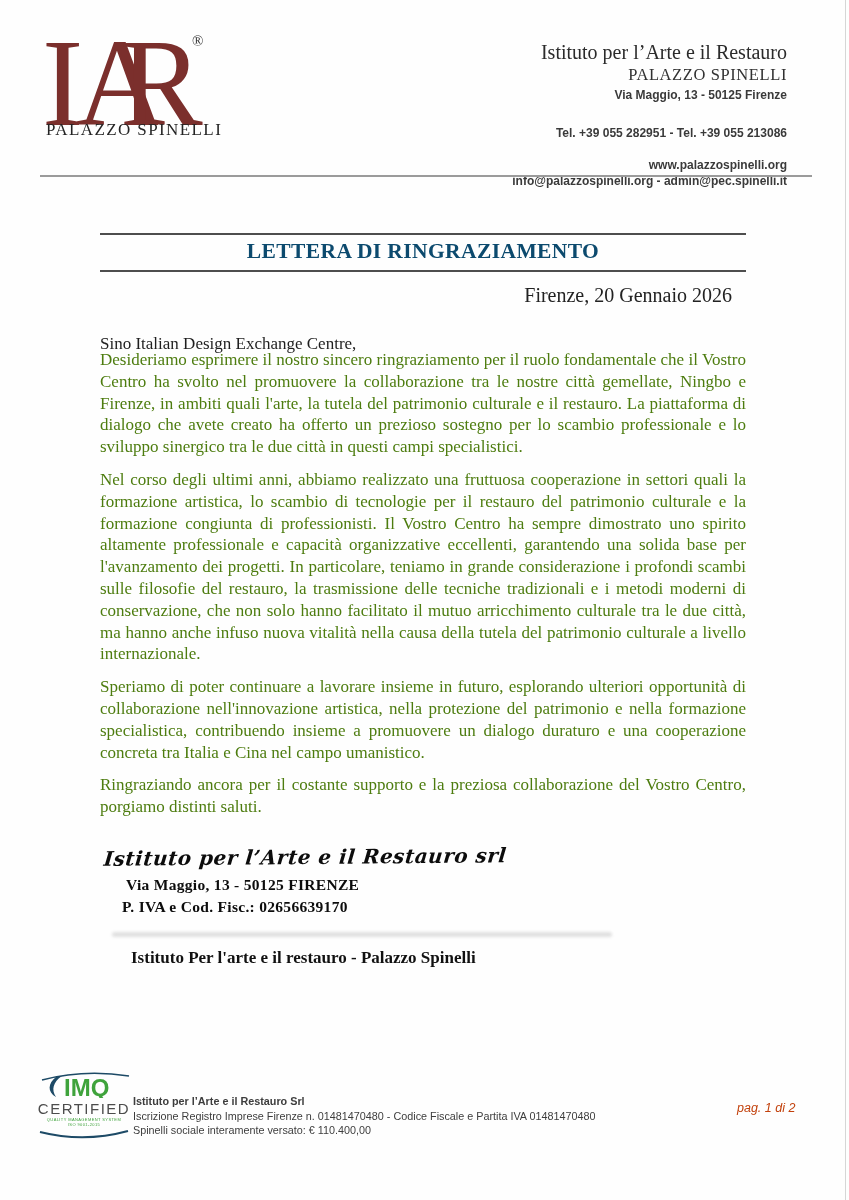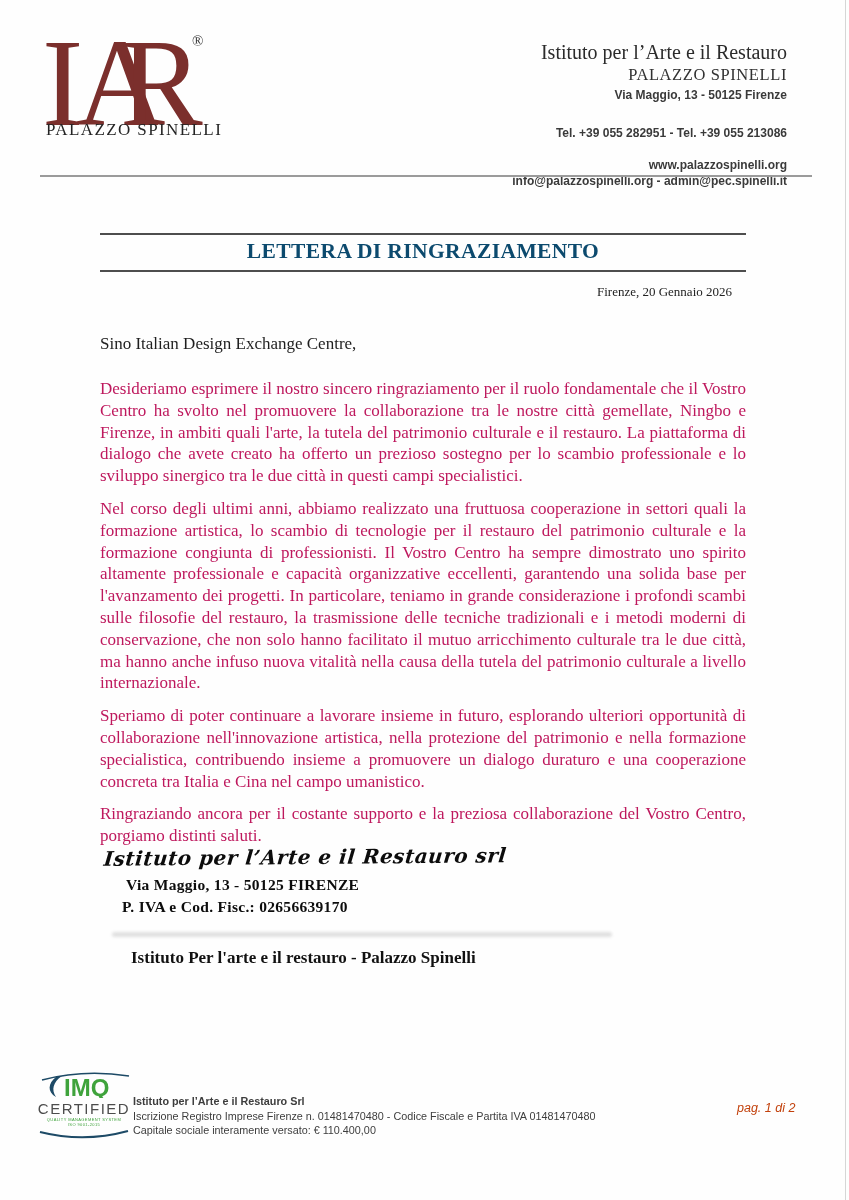--- a/index.html
+++ b/index.html
@@ -25,25 +25,25 @@
 
   .rule-top { position:absolute; left:40px; width:772px; top:175px; height:2px; background:#9b9b9b; }
 
   
   .title-block {
     position:absolute; left:100px; width:646px; top:233px;
     border-top:2px solid #4e4e4e; border-bottom:2.5px solid #4e4e4e;
     padding:4px 0 6px 0; text-align:center;
   }
   .title { font-size:21.5px; font-weight:bold; letter-spacing:0.4px; color:#0c4a6e; }
-  .dateline { position:absolute; left:100px; width:632px; top:284px; text-align:right; font-size:13px; color:#222; }
+  .dateline { position:absolute; left:100px; width:632px; top:284px; text-align:right; font-size:20px; color:#222; }
 
   
   .salutation { position:absolute; left:100px; top:334px; font-size:17px; }
-  .body-text  { position:absolute; left:100px; width:646px; top:378px; font-size:17px; line-height:21.8px; text-align:justify; color:#be185d; }
+  .body-text  { position:absolute; left:100px; width:646px; top:349px; font-size:17px; line-height:21.8px; text-align:justify; color:#4d7c0f; }
   .body-text p { margin:0 0 11px 0; }
 
   
   .stamp { position:absolute; left:104px; top:845px; color:#0c0c0c; }
   .stamp-script {
     font-family:"DejaVu Serif", serif; font-style:italic; font-weight:bold;
     font-size:20px; transform:skewX(-6deg) rotate(-0.5deg); letter-spacing:0.5px;
   }
   .stamp-l2 { margin:7px 0 0 22px; font-weight:bold; font-size:15.5px; letter-spacing:0.3px; }
   .stamp-l3 { margin:4px 0 0 18px; font-weight:bold; font-size:15.5px; letter-spacing:0.3px; }
@@ -117,17 +117,17 @@
     <div class="imq-tiny">QUALITY MANAGEMENT SYSTEM</div>
     <div class="imq-tiny">ISO 9001-2015</div>
     <svg width="100" height="12" viewBox="0 0 100 12">
       <path d="M6,3 Q50,14 94,2" stroke="#1d4a66" stroke-width="2" fill="none"></path>
     </svg>
   </div>
 
   <div class="footer-company">
     <div class="b">Istituto per l’Arte e il Restauro Srl</div>
     <div>Iscrizione Registro Imprese Firenze  n. 01481470480 - Codice Fiscale e Partita IVA 01481470480</div>
-    <div>Capitale sociale interamente versato: € 110.400,00</div>
+    <div>Spinelli sociale interamente versato: € 110.400,00</div>
   </div>
 
   <div class="page-num">pag. 1 di 2</div>
 </div>
 
 </body></html>

